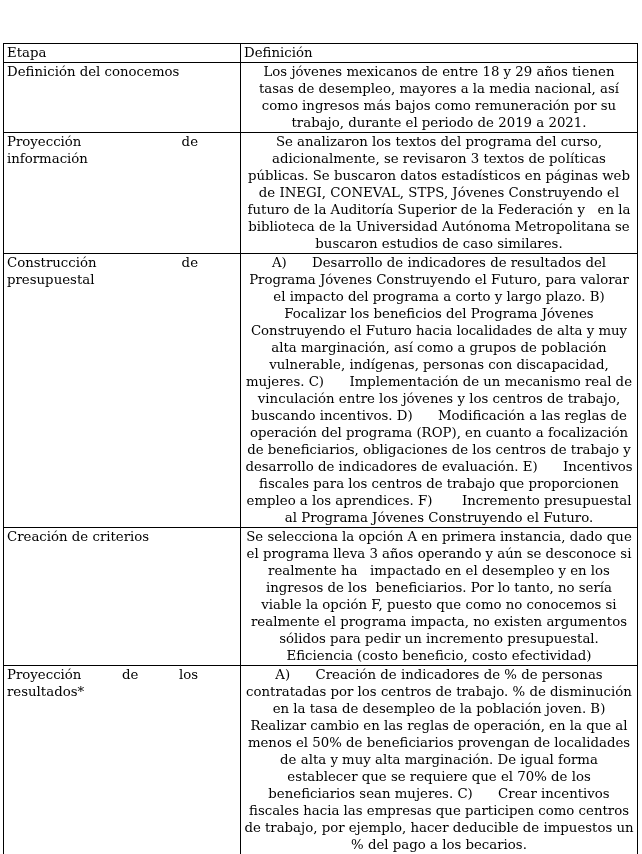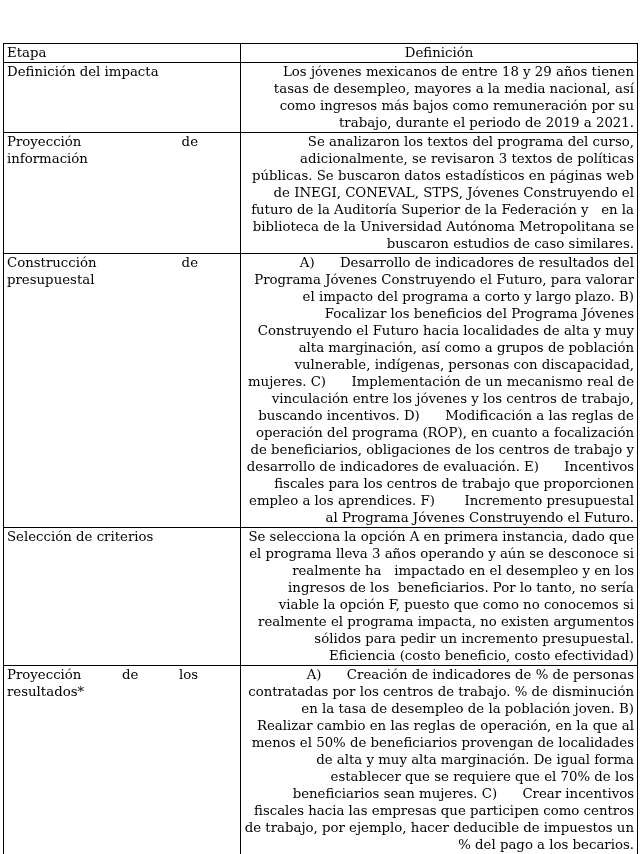--- a/index.html
+++ b/index.html
@@ -44,59 +44,59 @@
     white-space: pre-wrap;
     text-align: left;
     margin-top: 24px;
   }
   .doc-table tr.spread td.etapa {
     text-align: justify;
     text-align-last: justify;
   }
   .doc-table td.def {
     white-space: pre-wrap;
-    text-align: right;
+    text-align: center;
   }
   .doc-table th {
-    text-align: center;
+    text-align: left;
     height: 17px;
   }
 </style>
 </head>
 <body>
 
 <div class="page">
   <table class="doc-table">
     <colgroup>
       <col style="width:237px">
       <col style="width:397px">
     </colgroup>
     <thead>
       <tr>
         <th class="etapa-col">Etapa</th>
         <th>Definición</th>
       </tr>
     </thead>
     <tbody>
       <tr>
-        <td class="etapa">Definición del impacta</td>
+        <td class="etapa">Definición del conocemos</td>
         <td class="def">Los jóvenes mexicanos de entre 18 y 29 años tienen tasas de desempleo, mayores a la media nacional, así como ingresos más bajos como remuneración por su trabajo, durante el periodo de 2019 a 2021.</td>
       </tr>
       <tr class="spread">
         <td class="etapa">Proyección de
 información</td>
         <td class="def">Se analizaron los textos del programa del curso, adicionalmente, se revisaron 3 textos de políticas públicas. Se buscaron datos estadísticos en páginas web de INEGI, CONEVAL, STPS, Jóvenes Construyendo el futuro de la Auditoría Superior de la Federación y   en la biblioteca de la Universidad Autónoma Metropolitana se buscaron estudios de caso similares.</td>
       </tr>
       <tr class="spread">
         <td class="etapa">Construcción de
 presupuestal</td>
         <td class="def">A)      Desarrollo de indicadores de resultados del Programa Jóvenes Construyendo el Futuro, para valorar el impacto del programa a corto y largo plazo. B)      Focalizar los beneficios del Programa Jóvenes Construyendo el Futuro hacia localidades de alta y muy alta marginación, así como a grupos de población vulnerable, indígenas, personas con discapacidad, mujeres. C)      Implementación de un mecanismo real de vinculación entre los jóvenes y los centros de trabajo, buscando incentivos. D)      Modificación a las reglas de operación del programa (ROP), en cuanto a focalización de beneficiarios, obligaciones de los centros de trabajo y desarrollo de indicadores de evaluación. E)      Incentivos fiscales para los centros de trabajo que proporcionen empleo a los aprendices. F)       Incremento presupuestal al Programa Jóvenes Construyendo el Futuro.</td>
       </tr>
       <tr>
-        <td class="etapa">Selección de criterios</td>
+        <td class="etapa">Creación de criterios</td>
         <td class="def">Se selecciona la opción A en primera instancia, dado que el programa lleva 3 años operando y aún se desconoce si realmente ha   impactado en el desempleo y en los ingresos de los  beneficiarios. Por lo tanto, no sería viable la opción F, puesto que como no conocemos si realmente el programa impacta, no existen argumentos sólidos para pedir un incremento presupuestal. Eficiencia (costo beneficio, costo efectividad)</td>
       </tr>
       <tr class="spread">
         <td class="etapa">Proyección de los
 resultados*</td>
         <td class="def">A)      Creación de indicadores de % de personas contratadas por los centros de trabajo. % de disminución en la tasa de desempleo de la población joven. B)      Realizar cambio en las reglas de operación, en la que al menos el 50% de beneficiarios provengan de localidades de alta y muy alta marginación. De igual forma establecer que se requiere que el 70% de los beneficiarios sean mujeres. C)      Crear incentivos fiscales hacia las empresas que participen como centros de trabajo, por ejemplo, hacer deducible de impuestos un % del pago a los becarios.</td>
       </tr>
     </tbody>
   </table>
 </div>

